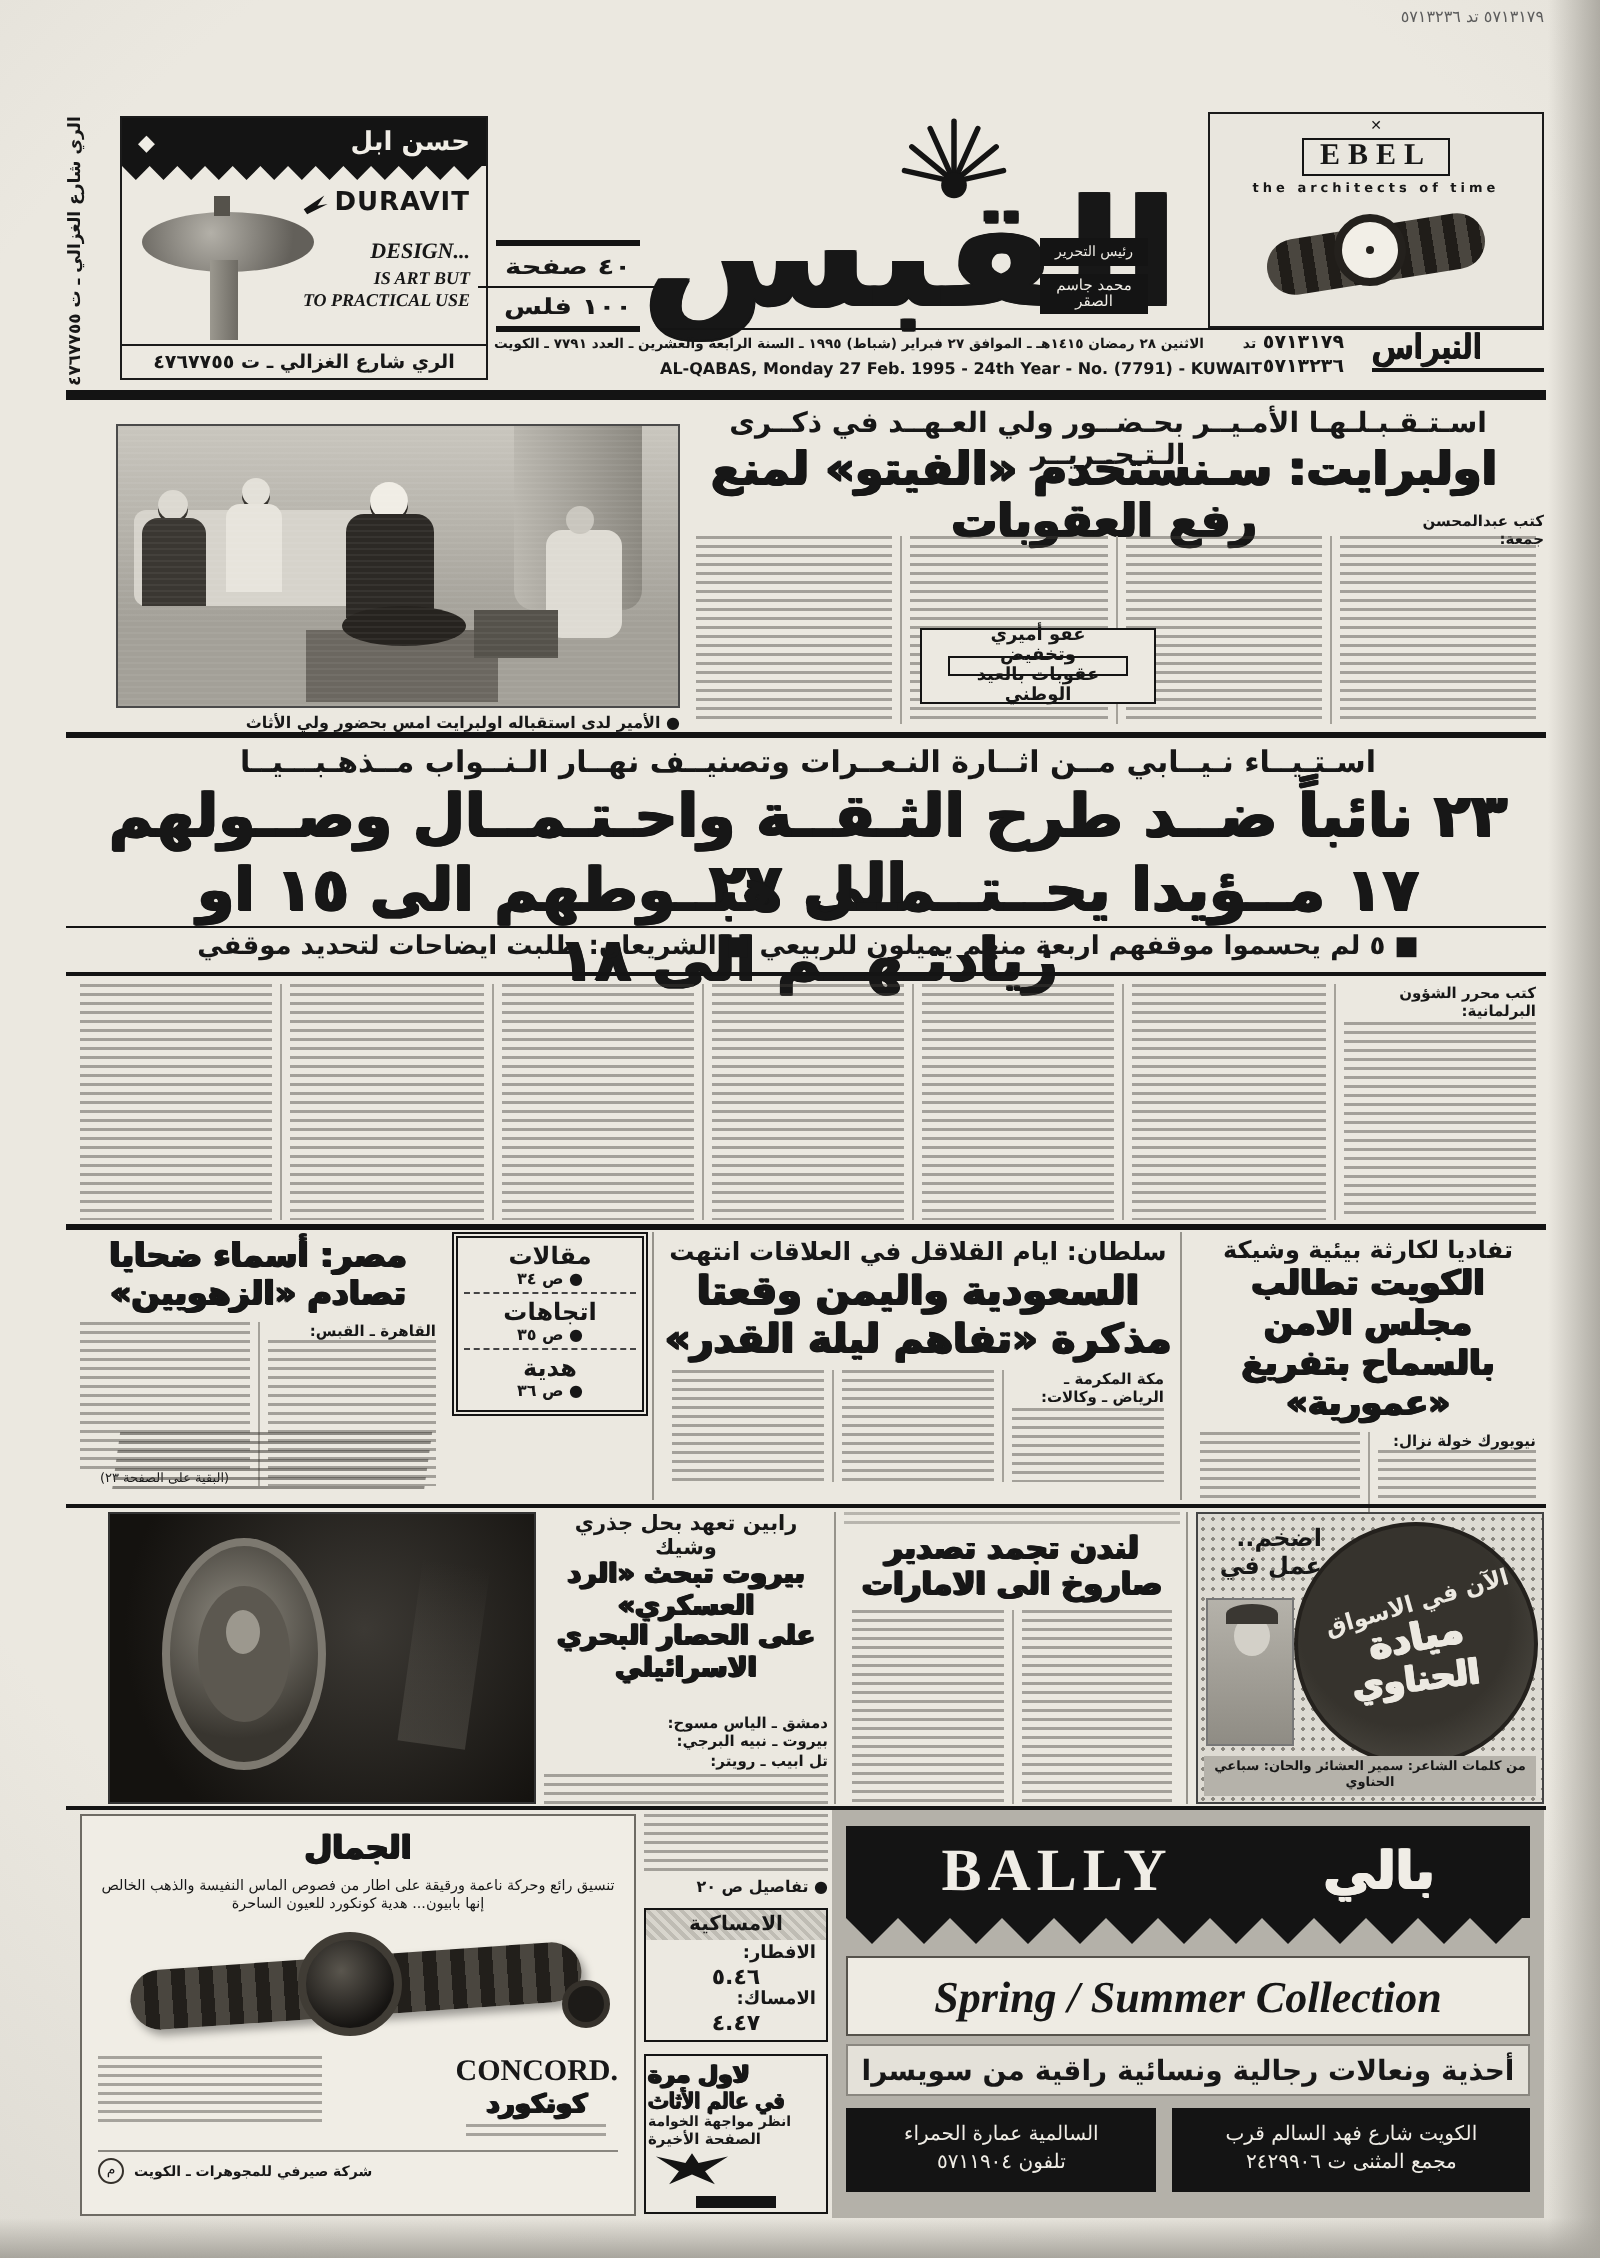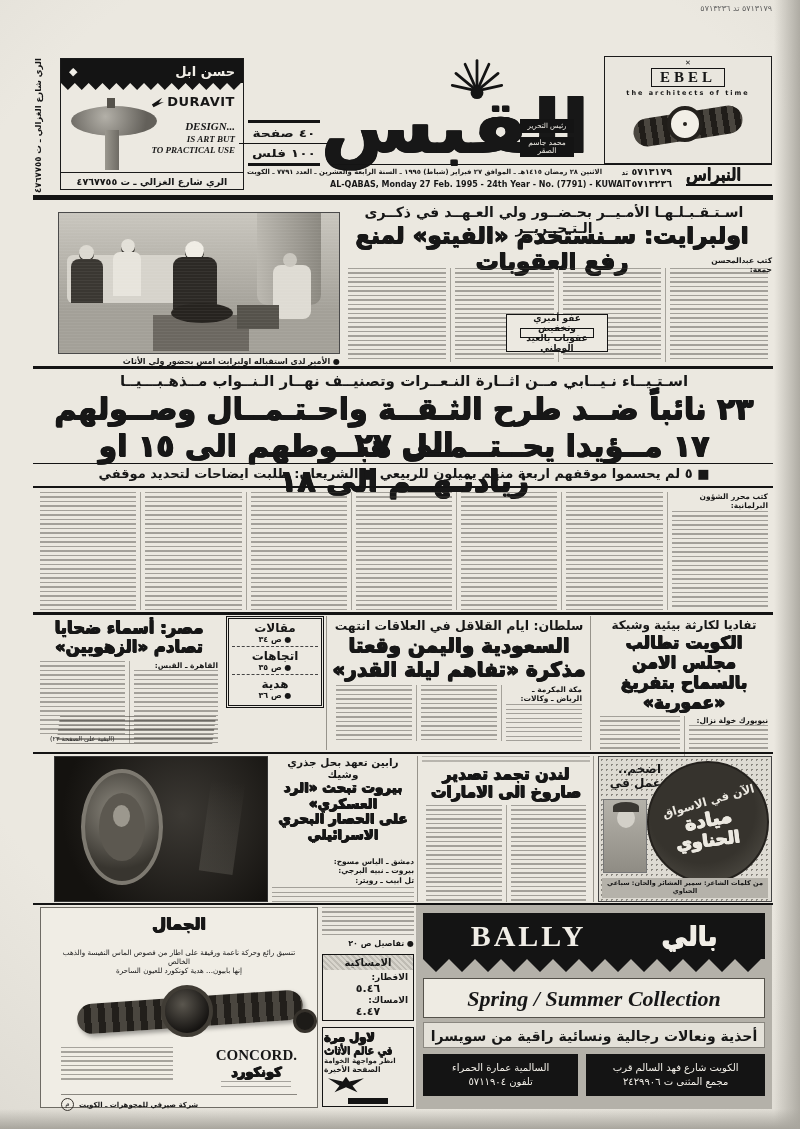--- a/index.html
+++ b/index.html
@@ -135,21 +135,21 @@
     <div class="col">
         <div class="gk"></div>
       </div>
     <div class="col">
         <div class="gk"></div>
       </div>
     <div class="col">
         <div class="gk"></div>
       </div>
   </div>
-  <div class="a box" style="left:506px;top:314px;width:102px;height:38px;padding:13px">
+  <div class="a box" style="left:460px;top:314px;width:118px;height:38px;padding:13px">
     <div style="border:1px solid #141414;height:100%;display:flex;flex-direction:column;justify-content:center">
       <div class="ar b c" style="font-size:9px">عفو أميري وتخفيض</div>
       <div class="ar b c" style="font-size:9px">عقوبات بالعيد الوطني</div>
     </div>
   </div>
 
   <div class="a rule" style="left:33px;top:366px;width:740px;height:3px"></div>
   <div class="a ar b c" style="left:40px;top:372px;width:728px;font-size:15px">اسـتـيــاء نـيــابي مــن اثــارة النـعــرات وتصنيــف نهــار الـنــواب مــذهـبـــيــا</div>
   <div class="a ar c fat" style="left:40px;top:391px;width:728px;font-size:30px;font-weight:700">٢٣ نائباً ضــد طرح الثـقــة واحـتـمــال وصــولهم الى ٢٧</div>
   <div class="a ar c fat" style="left:40px;top:428px;width:728px;font-size:30px;font-weight:700">١٧ مــؤيدا يحــتــمــل هبــوطهم الى ١٥ او زيادتـهــم الى ١٨</div>
@@ -297,23 +297,23 @@
     </div>
     <div class="a" style="left:4px;top:42px;width:44px;height:74px;background:linear-gradient(#b5b2aa,#8f8c84);border:1px solid #777">
       <div class="a" style="left:13px;top:8px;width:18px;height:20px;border-radius:50%;background:#d3d0c8"></div>
       <div class="a" style="left:9px;top:2px;width:26px;height:10px;border-radius:50% 50% 0 0;background:#3a3732"></div>
     </div>
     <div class="a ar b c" style="left:3px;bottom:3px;width:166px;height:20px;background:#b5b2aa;font-size:6.5px;line-height:1.3;padding-top:1px">من كلمات الشاعر: سمير العشائر والحان: سباعي الحناوي</div>
   </div>
 
   <div class="a rule" style="left:33px;top:903px;width:740px;height:2px"></div>
 
-  <div class="a" style="left:40px;top:907px;width:278px;height:201px;border:1px solid #6e6b64;background:#f0ede5;padding:6px 20px">
+  <div class="a" style="left:40px;top:907px;width:278px;height:201px;border:1px solid #6e6b64;background:#f0ede5;padding:6px 8px">
     <div class="ar c fat" style="font-size:16px;font-weight:700;letter-spacing:7px">الجمال</div>
-    <div class="ar c" style="font-size:7.2px;margin-top:15px">تنسيق رائع وحركة ناعمة ورقيقة على اطار من فصوص الماس النفيسة والذهب الخالص</div>
+    <div class="ar c" style="font-size:7.2px;margin-top:5px">تنسيق رائع وحركة ناعمة ورقيقة على اطار من فصوص الماس النفيسة والذهب الخالص</div>
     <div class="ar c" style="font-size:7.2px">إنها بابيون... هدية كونكورد للعيون الساحرة</div>
     <div style="position:relative;height:64px;margin-top:4px">
       <div class="a" style="left:16px;top:18px;width:226px;height:30px;border-radius:15px;transform:rotate(-4deg);background:repeating-linear-gradient(90deg,#4a463f 0 7px,#221f1b 7px 14px);box-shadow:2px 3px 4px rgba(0,0,0,.35)"></div>
       <div class="a" style="left:100px;top:6px;width:52px;height:52px;border-radius:50%;background:radial-gradient(circle at 40% 35%, #5a564e, #161412 72%);border:4px solid #403c35"></div>
       <div class="a" style="left:232px;top:30px;width:24px;height:24px;border-radius:50%;border:3px solid #35312b;background:#1d1b18"></div>
     </div>
     <div style="display:flex;justify-content:space-between;margin-top:4px">
       <div class="gk" style="width:112px;height:36px"></div>
       <div style="text-align:center">
         <div class="serif b" style="font-size:15px">CONCORD.</div>

